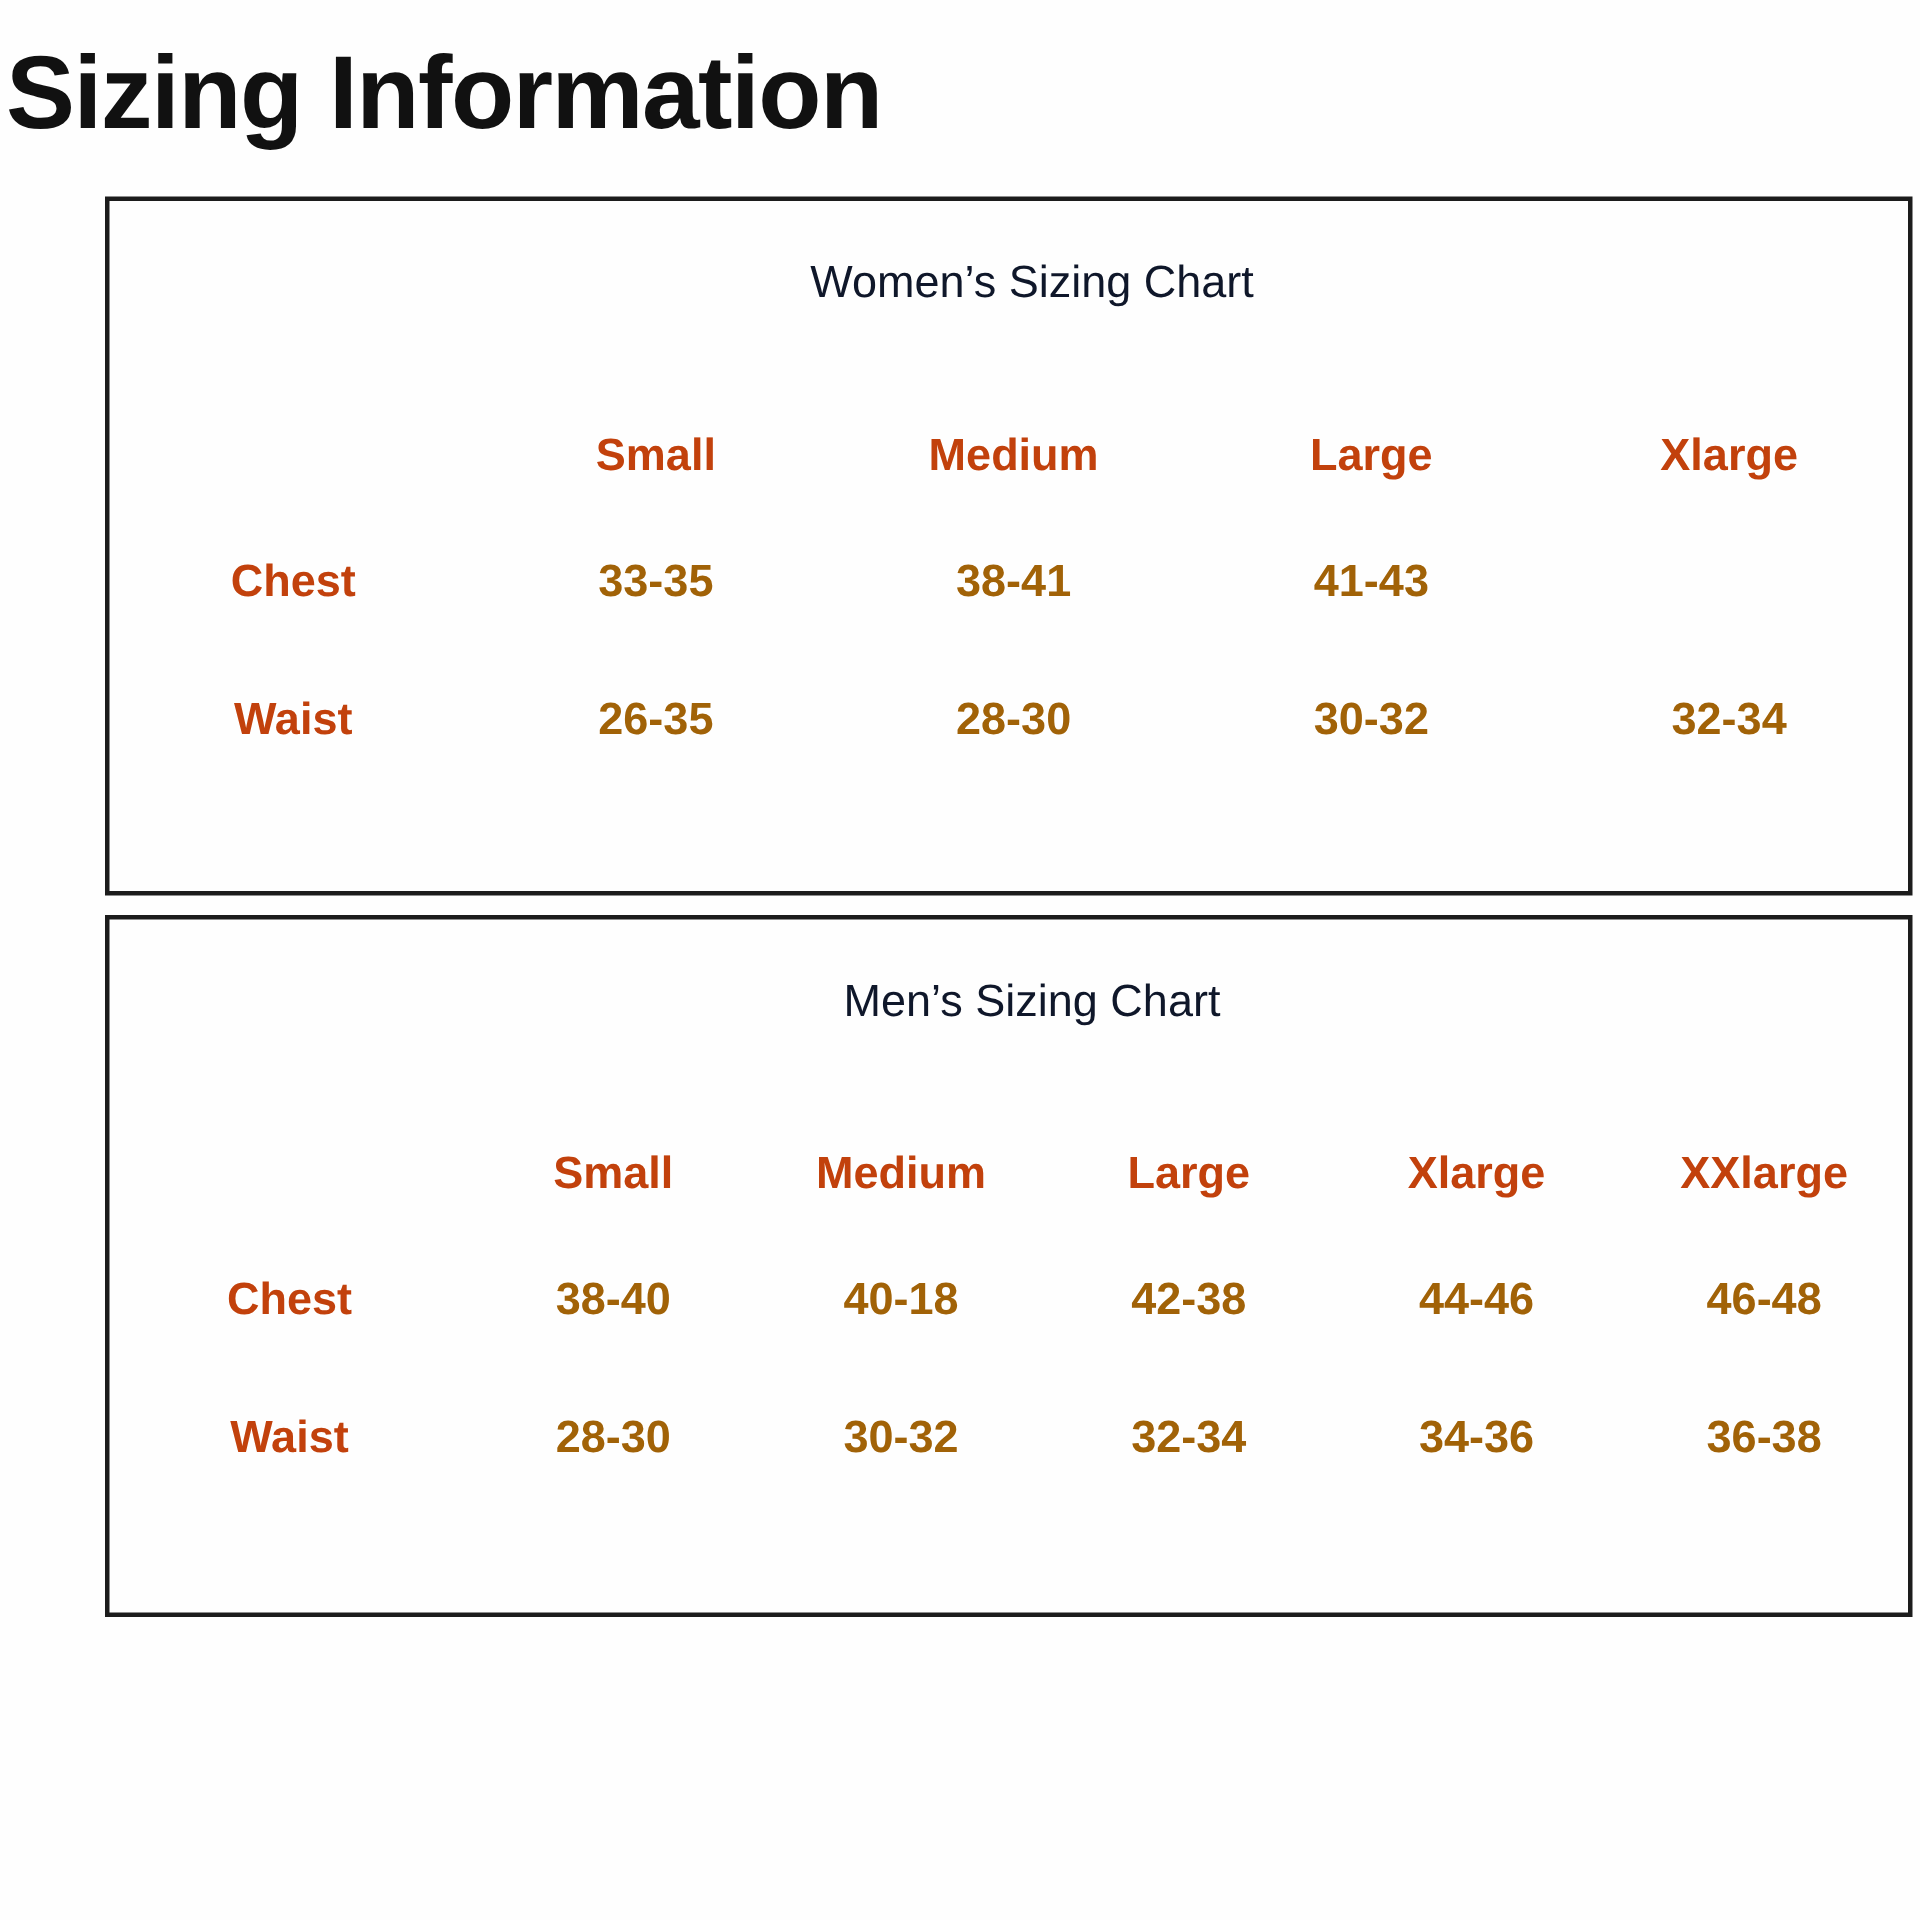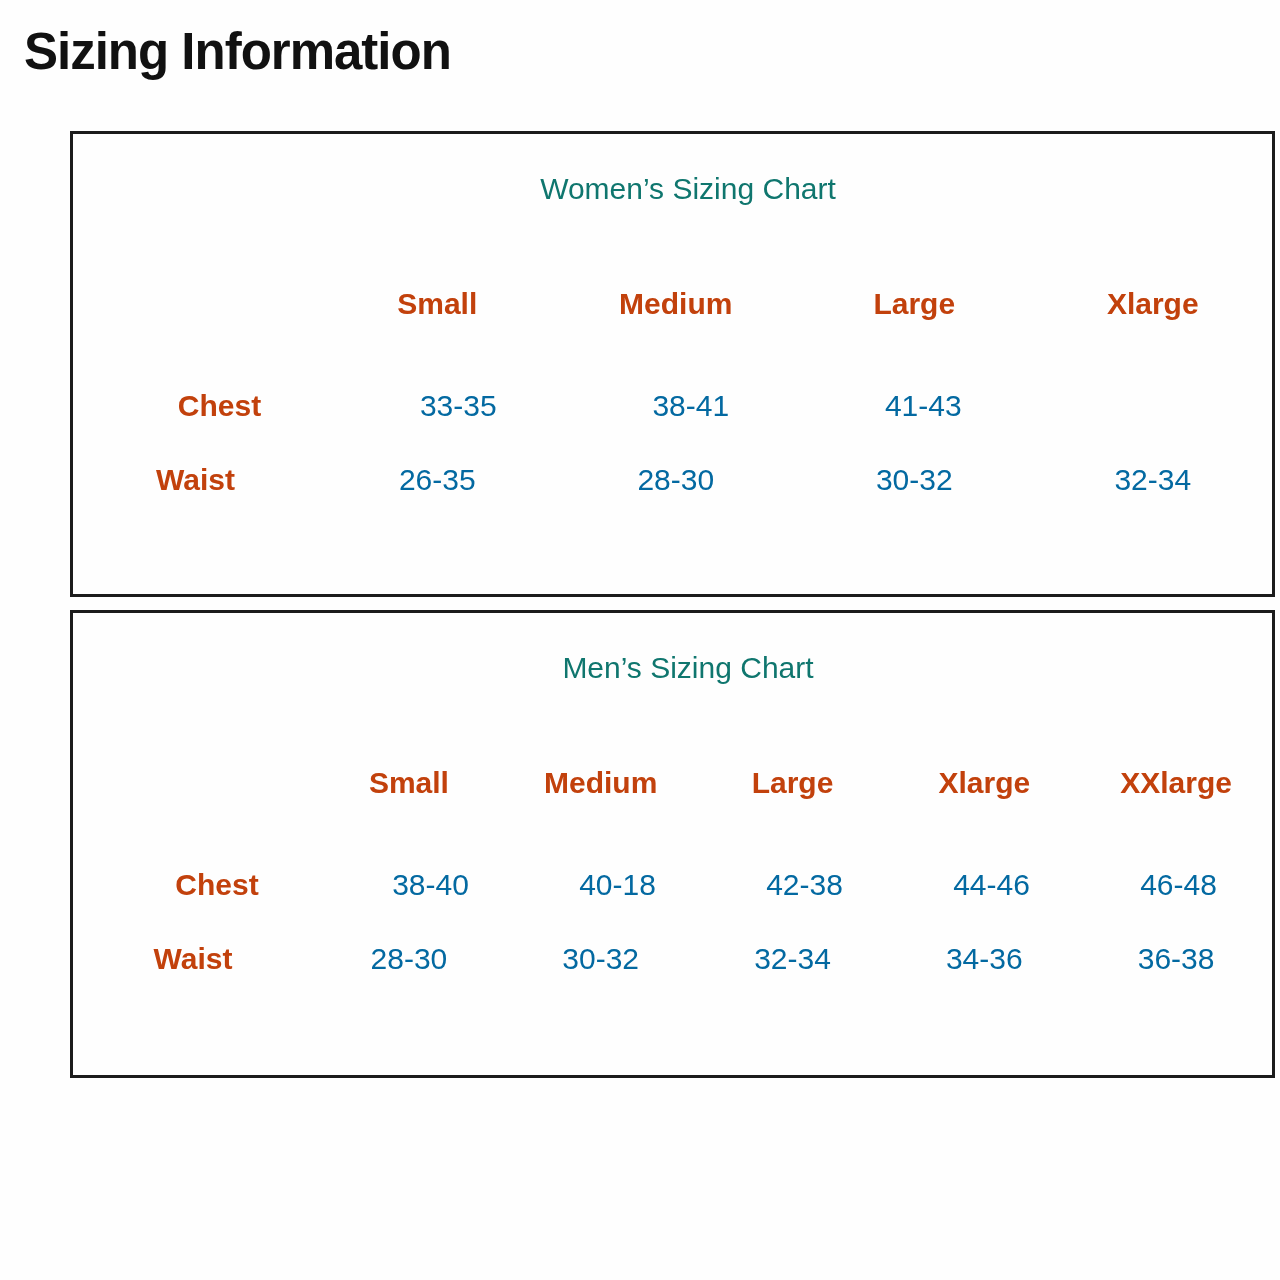--- a/index.html
+++ b/index.html
@@ -10,24 +10,24 @@
     width: 1280px;
     height: 1280px;
     background: #fefefe;
     position: relative;
     font-family: "Liberation Sans", sans-serif;
     color: #161616;
     overflow: hidden;
   }
   .page-title {
     position: absolute;
-    left: 24px;
+    left: 4px;
     top: 22px;
     margin: 0;
-    font-size: 51px;
+    font-size: 69px;
     font-weight: bold;
     letter-spacing: -1px;
     color: #111;
   }
   .chart-box {
     position: absolute;
     left: 70px;
     width: 1199px;
     border: 3px solid #1c1c1c;
     background: #fefefe;
@@ -35,47 +35,47 @@
   .chart-box.womens { top: 131px; height: 460px; }
   .chart-box.mens   { top: 610px; height: 462px; }
   .chart-title {
     position: absolute;
     top: 38px;
     left: 0;
     right: 0;
     text-align: center;
     font-size: 30px;
     font-weight: normal;
-    color: #0f766e;
+    color: #0f172a;
     margin-left: 31px;
   }
   .trow {
     position: absolute;
     left: 0;
     right: 0;
     display: grid;
   }
   .womens .trow { grid-template-columns: 245px repeat(4, 1fr); }
   .mens   .trow { grid-template-columns: 240px repeat(5, 1fr); }
   .trow.header-row { top: 152px; }
-  .trow.chest-row  { top: 254px; padding-left: 24px; }
+  .trow.chest-row  { top: 236px; }
   .trow.waist-row  { top: 328px; }
   .cell {
     text-align: center;
     font-size: 30px;
     line-height: 36px;
     white-space: nowrap;
   }
   .cell.header, .cell.rowlabel {
     font-weight: bold;
     color: #c2410c;
   }
   .cell.value {
-    font-weight: normal;
-    color: #0369a1;
+    font-weight: bold;
+    color: #a16207;
   }
 </style>
 </head>
 <body>
 
 <h1 class="page-title">Sizing Information</h1>
 
 <section class="chart-box womens">
   <div class="chart-title">Women’s Sizing Chart</div>
 

